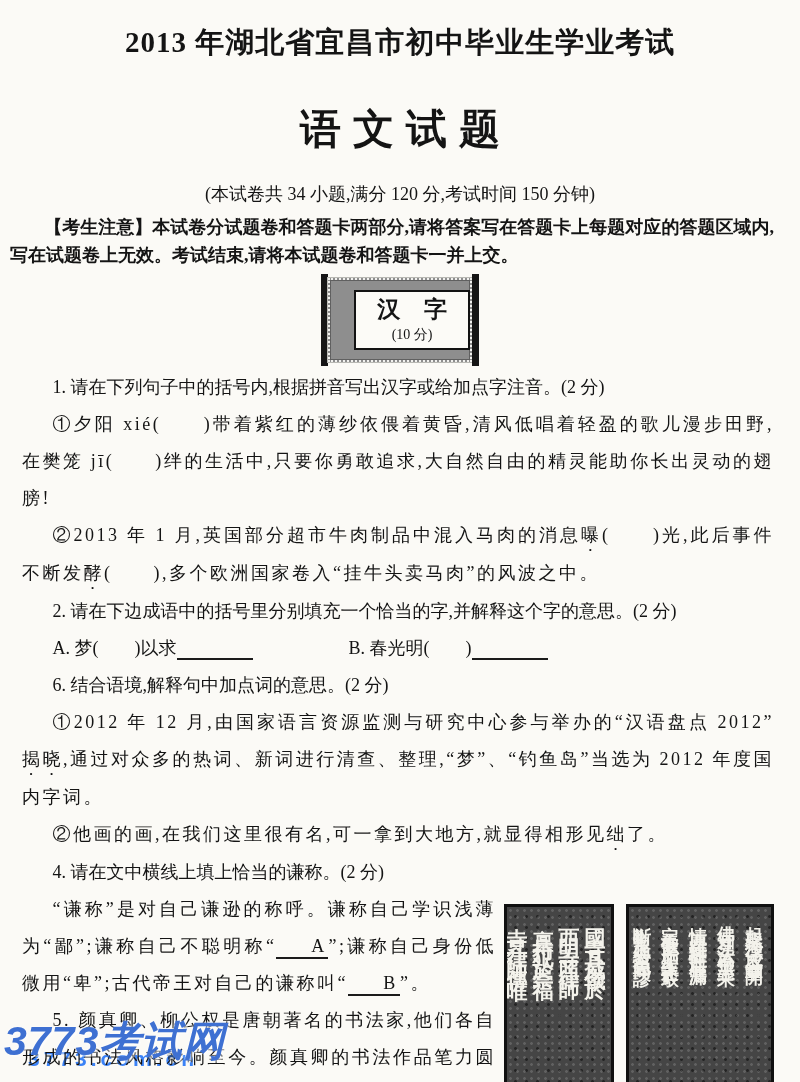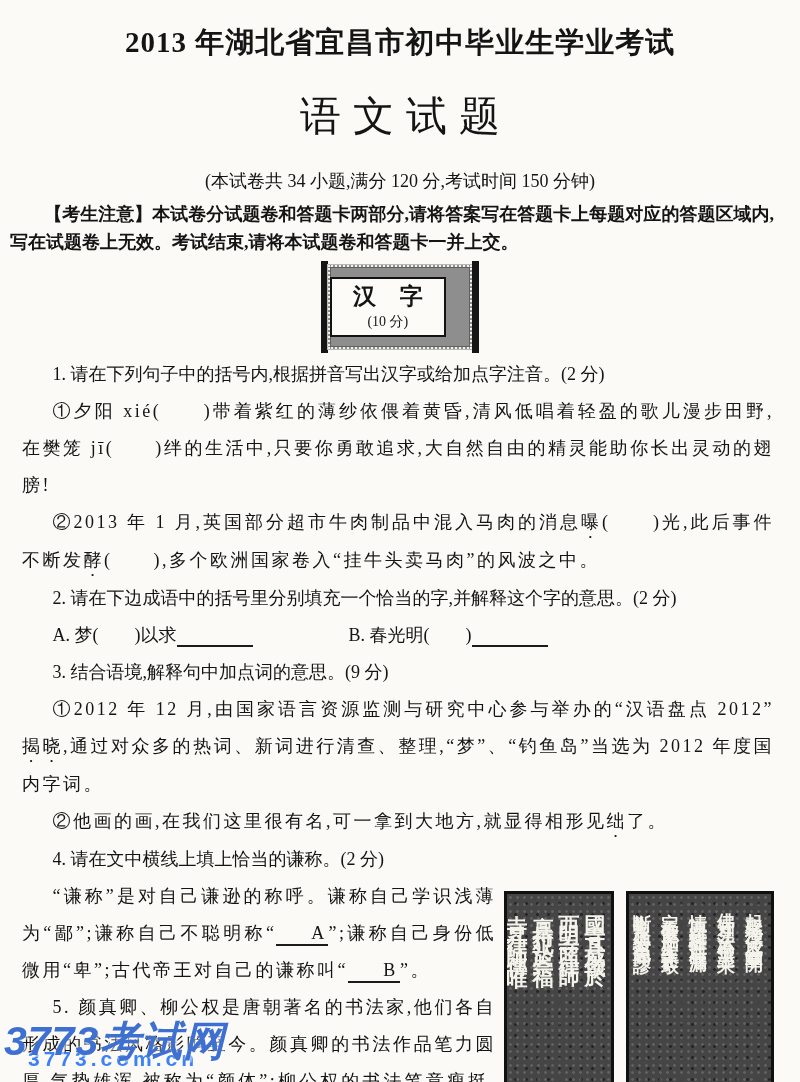--- a/index.html
+++ b/index.html
@@ -4,32 +4,32 @@
 <style>
   html,body { margin:0; padding:0; background:#d8d8d8; }
   .page {
     position:relative; width:800px; height:1082px; margin:0 auto;
     background:#fbfaf6; overflow:hidden; color:#141414;
     font-family:"Liberation Serif","DejaVu Serif",serif;
   }
   
   .exam-title { margin:8px; padding-top:15px; text-align:center;
     font-size:29px; font-weight:700; letter-spacing:1px; }
-  .paper-title { margin:26px 0 0; text-align:center;
-    font-size:41px; font-weight:400; letter-spacing:12px; text-indent:12px; }
+  .paper-title { margin:39px 0 0; text-align:center;
+    font-size:41px; font-weight:700; letter-spacing:12px; text-indent:12px; }
   .info-line { margin:25px 0 0; text-align:center; font-size:18px; }
   .notice { margin:7px 26px 0 10px; font-size:18px; font-weight:700;
     line-height:28px; text-align:justify; text-indent:1.9em; }
   
   .banner { position:relative; width:158px; height:84px; margin:9px auto 0; }
   .banner-bar { position:absolute; width:7px; top:-4px; bottom:-4px; background:#151515; }
   .banner-bar.l { left:0; } .banner-bar.r { right:0; }
   .banner-gray { position:absolute; left:7px; right:7px; top:0; bottom:0;
     background:#8e8e8e; border:2px dotted #f2f2ef; box-shadow:inset 0 0 0 1px #606060, 0 0 0 1px #b9b9b4;
-    display:flex; align-items:center; justify-content:flex-start; }
+    display:flex; align-items:center; justify-content:flex-end;padding-left:36px; }
   .banner-inner { background:#fcfbf7; border:2px solid #131313; padding:2px 12px 4px; text-align:center; }
   .banner-title { font-size:23px; font-weight:700; letter-spacing:9px; text-indent:9px; white-space:nowrap; }
   .banner-score { font-size:14px; margin-top:1px; white-space:nowrap; }
   
   main { position:relative; z-index:2; margin:7px 26px 0 22px;
     font-size:18px; line-height:37px; }
   main p { margin:0; text-align:justify; }
   .indent { text-indent:1.7em; }
   .kai { letter-spacing:2.5px; }
   .dotted { -webkit-text-emphasis:filled dot #111; text-emphasis:filled dot #111;
@@ -99,21 +99,21 @@
     <p class="indent kai"><span>②2013 年 1 月,英国部分超市牛肉制品中混入马肉的消息</span><span class="dotted">曝</span><span>(　　)光,此后事件不断发</span><span class="dotted">酵</span><span>(　　),多个欧洲国家卷入“挂牛头卖马肉”的风波之中。</span></p>
 
     <p class="indent">2. 请在下边成语中的括号里分别填充一个恰当的字,并解释这个字的意思。(2 分)</p>
     <div class="ab-row">
       <span class="opt-a">A. 梦(　　)以求</span>
       <span class="blank"></span>
       <span class="opt-b">B. 春光明(　　)</span>
       <span class="blank"></span>
     </div>
 
-    <p class="indent">3. 结合语境,解释句中加点词的意思。(9 分)</p>
+    <p class="indent">6. 结合语境,解释句中加点词的意思。(2 分)</p>
     <p class="indent kai"><span>①2012 年 12 月,由国家语言资源监测与研究中心参与举办的“汉语盘点 2012”</span><span class="dotted">揭晓</span><span>,通过对众多的热词、新词进行清查、整理,“梦”、“钓鱼岛”当选为 2012 年度国内字词。</span></p>
     <p class="indent kai"><span>②他画的画,在我们这里很有名,可一拿到大地方,就显得相形见</span><span class="dotted">绌</span><span>了。</span></p>
 
     <p class="indent">4. 请在文中横线上填上恰当的谦称。(2 分)</p>
 
     <div class="q45">
       <div class="q45-left">
         <p class="indent kai"><span>“谦称”是对自己谦逊的称呼。谦称自己学识浅薄为“鄙”;谦称自己不聪明称“</span><span class="ublank">A</span><span>”;谦称自己身份低微用“卑”;古代帝王对自己的谦称叫“</span><span class="ublank">B</span><span>”。</span></p>
         <p class="indent kai">5. 颜真卿、柳公权是唐朝著名的书法家,他们各自形成的书法风格影响至今。颜真卿的书法作品笔力圆厚,气势雄浑,被称为“颜体”;柳公权的书法笔意瘦挺,体势劲媚,被称为“柳体”。右边甲、乙两幅书法作品从风格上看,哪幅作品属于“颜体”?(2 分)</p>
       </div>

